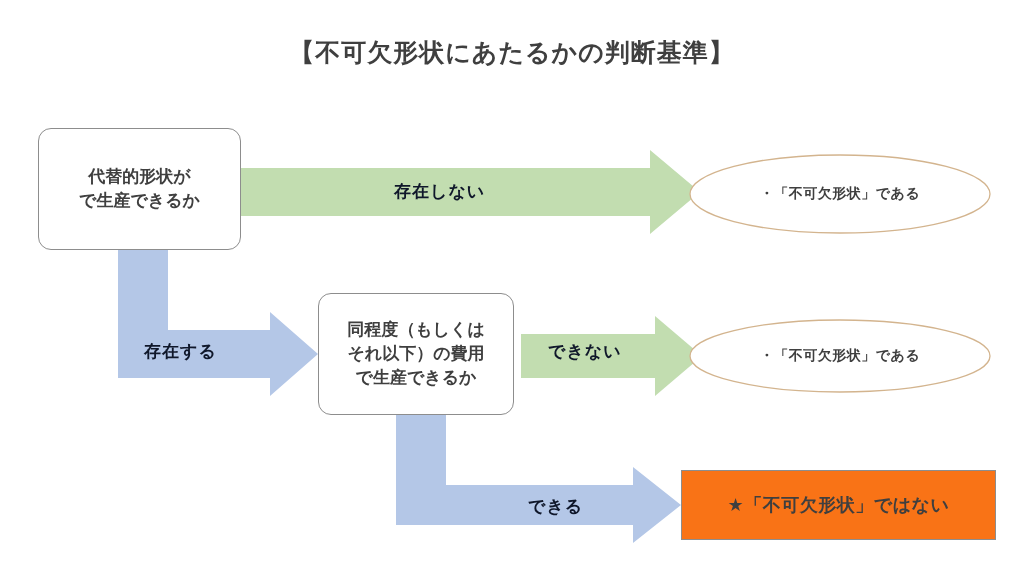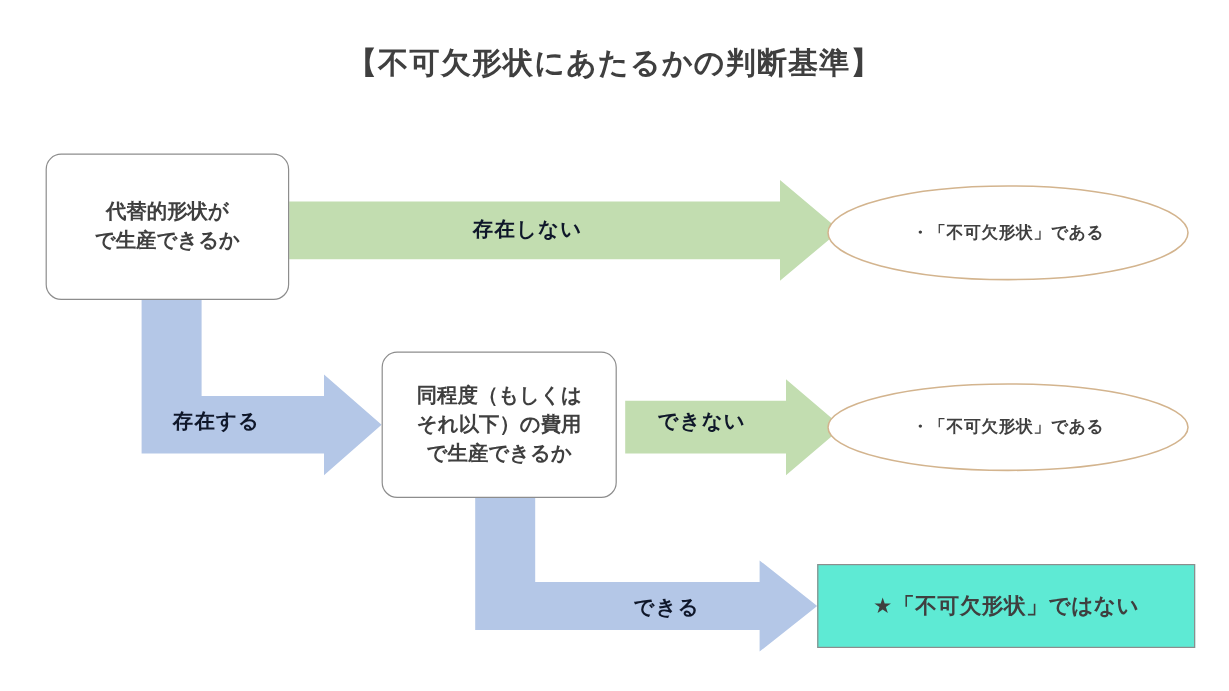--- a/index.html
+++ b/index.html
@@ -106,21 +106,21 @@
   }
 
   
   #box-not-essential {
     position: absolute;
     left: 681px;
     top: 470px;
     width: 315px;
     height: 70px;
     box-sizing: border-box;
-    background: #5eead4;
+    background: #f97316;
     border: 1.3px solid #8d8d8d;
     display: flex;
     align-items: center;
     justify-content: center;
     z-index: 5;
   }
   #box-not-essential .terminal-text {
     font-size: 18px;
     font-weight: bold;
     color: #3f3f3f;

